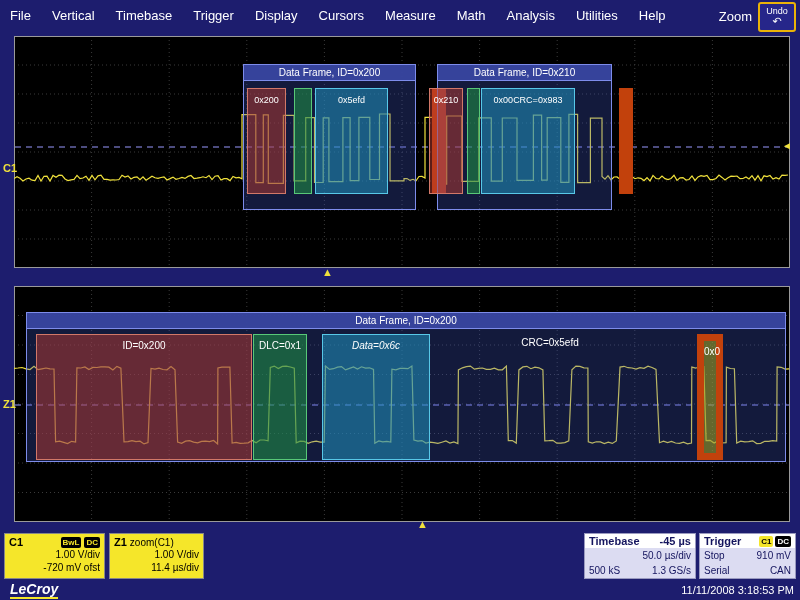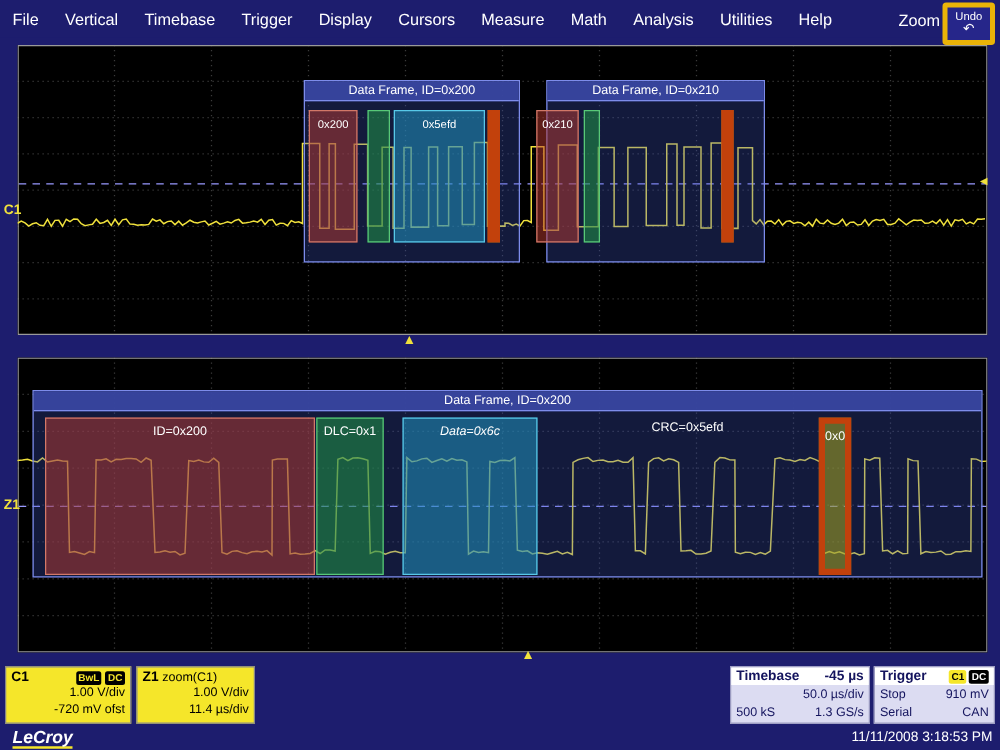--- a/index.html
+++ b/index.html
@@ -5,21 +5,21 @@
   html,body{margin:0;padding:0;background:#000;}
   #screen{position:relative;width:800px;height:600px;background:#1d1d6e;overflow:hidden;
           font-family:"Liberation Sans",sans-serif;-webkit-user-select:none;user-select:none;}
 
   
   #menubar{position:absolute;left:0;top:0;width:800px;height:30px;background:#1d1d6e;
            display:flex;align-items:center;gap:21px;padding-left:10px;box-sizing:border-box;}
   .menu-item{color:#fff;font-size:13px;cursor:default;}
   #zoom-label{position:absolute;right:48px;top:9px;color:#fff;font-size:13px;}
   #undo-btn{position:absolute;right:4px;top:2px;width:34px;height:26px;background:#26268a;
-            border:4px solid #eab308;border-radius:3px;color:#fff;font-size:9px;
+            border:2px solid #eab308;border-radius:3px;color:#fff;font-size:9px;
             display:flex;flex-direction:column;align-items:center;justify-content:center;line-height:1;}
   #undo-btn .u-arrow{font-size:11px;}
 
   
   .grid{position:absolute;background:#000;}
   #grid-top{left:14px;top:36px;width:776px;height:232px;}
   #grid-bot{left:14px;top:286px;width:776px;height:236px;}
   .grid svg{position:absolute;left:0;top:0;}
 
   .edge-label{position:absolute;color:#f0e13c;font-size:11px;font-weight:bold;}
@@ -28,21 +28,21 @@
 
   
   .frame-box{position:absolute;background:rgba(64,86,200,0.30);border:1px solid #7d8cea;box-sizing:border-box;}
   .frame-title{height:15px;line-height:15px;background:rgba(56,70,160,0.95);border-bottom:1px solid #7d8cea;
                color:#fff;font-size:10px;text-align:center;white-space:nowrap;overflow:hidden;}
   .seg{position:absolute;box-sizing:border-box;text-align:center;}
   .seg-label{display:inline-block;margin-top:1px;color:#fff;font-size:9px;white-space:nowrap;}
   .seg-red{background:rgba(186,58,48,0.50);border:1px solid #d27868;}
   .seg-green{background:rgba(32,150,70,0.55);border:1px solid #58c878;}
   .seg-cyan{background:rgba(32,148,190,0.55);border:1px solid #58c8e8;}
-  .seg-olive{background:rgba(168,168,32,0.55);border:5px solid #c2410c;}
+  .seg-olive{background:rgba(168,168,32,0.55);border:7px solid #c2410c;margin-left:42px;}
   .crc-label{position:absolute;color:#fff;font-size:10px;text-align:center;}
 
   
   .desc-panel{position:absolute;background:#f5e62a;border:1px solid #888;color:#000;
               font-size:10px;padding:2px 4px;box-sizing:border-box;}
   .desc-row1{display:flex;align-items:center;gap:3px;font-weight:bold;font-size:11px;}
   .badge-dark{background:#000;color:#f5e62a;font-size:8px;font-weight:bold;padding:0 2px;border-radius:2px;line-height:11px;}
   .desc-val{text-align:right;font-size:10px;line-height:13px;}
 
   .info-panel{position:absolute;background:#dcdcf2;border:1px solid #9a9ac0;color:#14145e;
@@ -147,20 +147,23 @@
   </div>
   <div class="seg seg-olive" style="left:390px;top:88px;width:10px;height:106px;"></div>
 
   <div class="frame-box" style="left:437px;top:64px;width:175px;height:146px;">
     <div class="frame-title">Data Frame, ID=0x210</div>
   </div>
   <div class="seg seg-red" style="left:429px;top:88px;width:34px;height:106px;">
     <span class="seg-label">0x210</span>
   </div>
   <div class="seg seg-green" style="left:467px;top:88px;width:13px;height:106px;"></div>
+  <div class="seg seg-cyan" style="left:481px;top:88px;width:94px;height:106px;">
+    <span class="seg-label"><span>0x00</span><span>CRC=0x983</span></span>
+  </div>
   <div class="seg seg-olive" style="left:577px;top:88px;width:10px;height:106px;"></div>
 
   <div class="frame-box" style="left:26px;top:312px;width:760px;height:150px;">
     <div class="frame-title">Data Frame, ID=0x200</div>
   </div>
   <div class="seg seg-red" style="left:36px;top:334px;width:216px;height:126px;">
     <span class="seg-label" style="font-size:10px;">ID=0x200</span>
   </div>
   <div class="seg seg-green" style="left:253px;top:334px;width:54px;height:126px;">
     <span class="seg-label" style="font-size:10px;">DLC=0x1</span>

